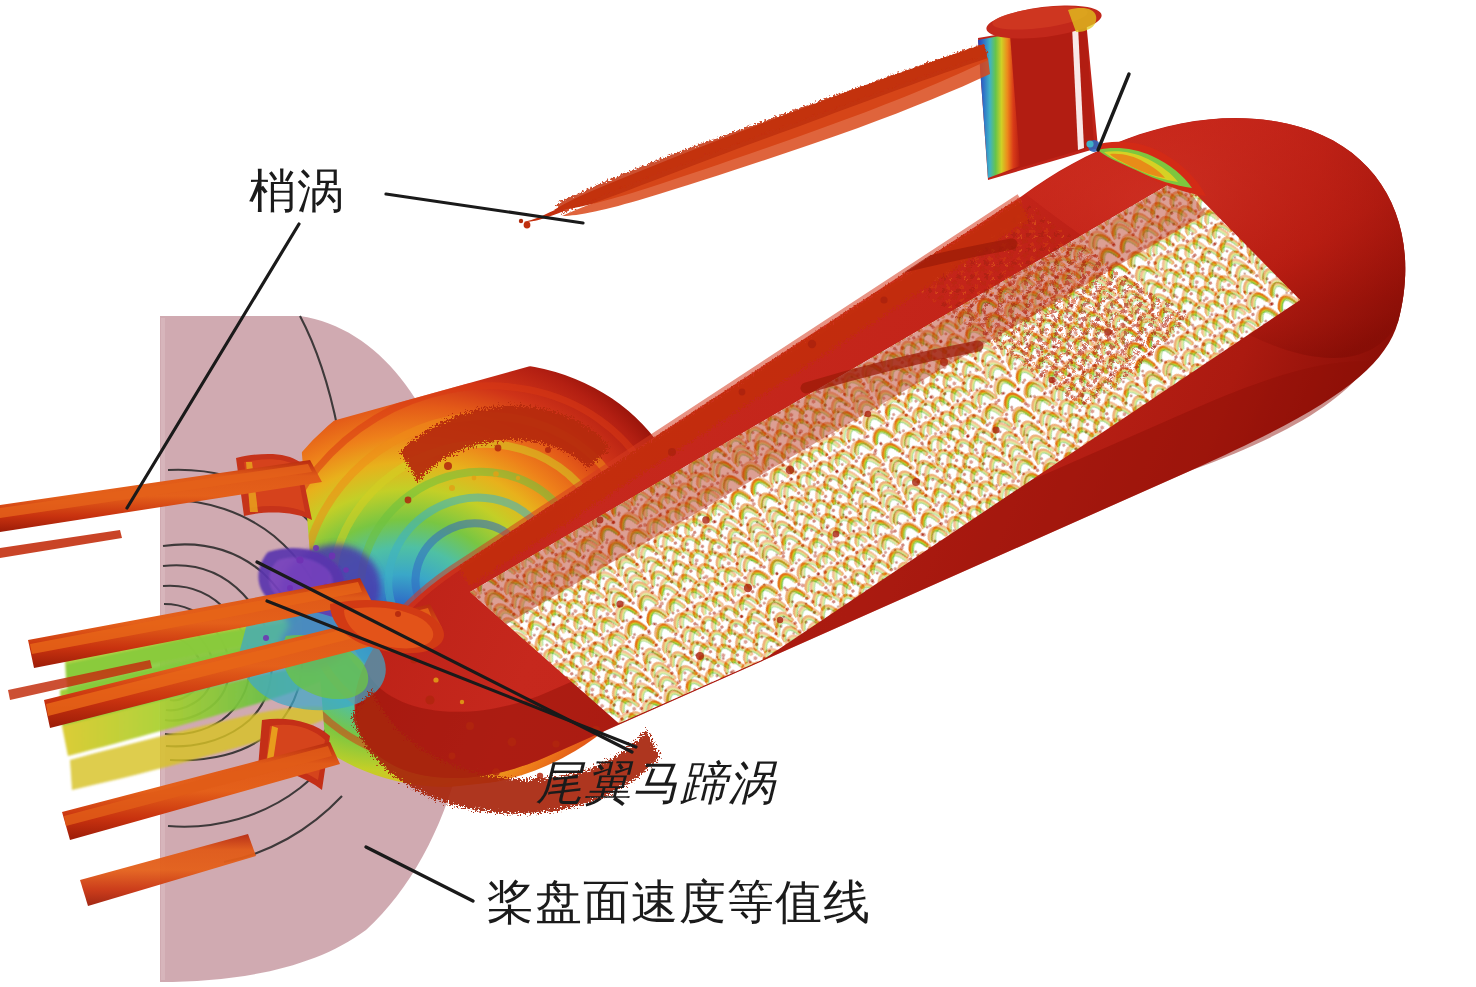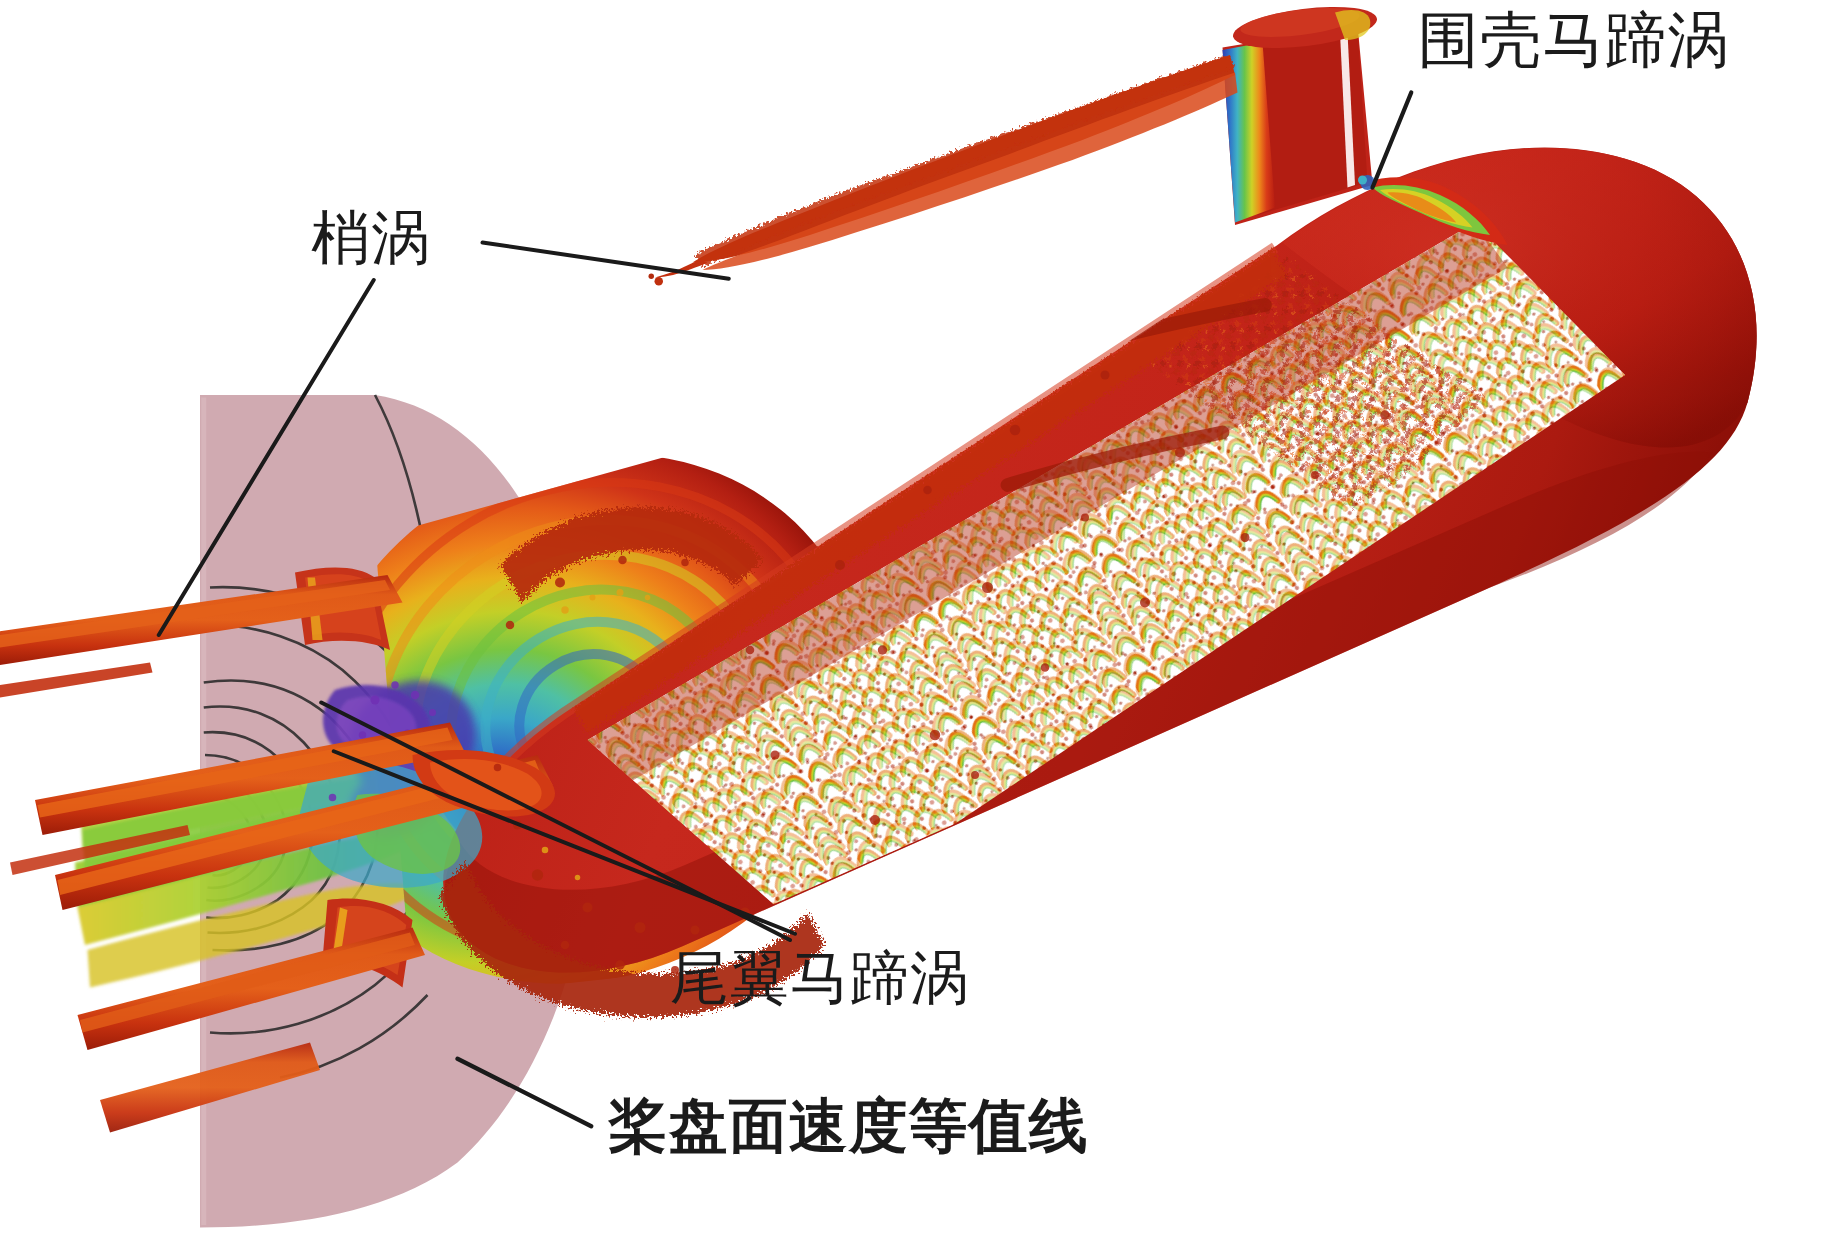--- a/index.html
+++ b/index.html
@@ -15,22 +15,22 @@
     color:#1b1b1b;
     font-family:"Liberation Serif","DejaVu Serif",serif;
     font-weight:400;
     white-space:nowrap;
     letter-spacing:1px;
     line-height:1.0;
     -webkit-font-smoothing:antialiased;
   }
   .lbl-sail{left:1134px;top:8px;font-size:49px;}
   .lbl-tip{left:249px;top:168px;font-size:47px;}
-  .lbl-stern{left:536px;top:760px;font-size:47px;}
-  .lbl-disk{left:487px;top:879px;font-size:47px;font-weight:bold;}
+  .lbl-stern{left:536px;top:760px;font-size:47px;font-style:italic;}
+  .lbl-disk{left:487px;top:879px;font-size:47px;}
 </style>
 </head>
 <body>
 
 <div id="stage">
 
   <svg id="scene" viewBox="0 0 1476 987" preserveAspectRatio="none">
     <defs>
 
       <linearGradient id="gHullMain" x1="0" y1="0" x2="1" y2="0.25">
@@ -499,21 +499,20 @@
     <g stroke="#1a1a1a" fill="none" stroke-linecap="round">
       <line x1="1129" y1="74" x2="1098" y2="150" stroke-width="3.4"></line>
       <line x1="386" y1="194" x2="583" y2="223" stroke-width="3.2"></line>
       <line x1="299" y1="224" x2="127" y2="508" stroke-width="3.2"></line>
       <line x1="632" y1="752" x2="257" y2="562" stroke-width="3.2"></line>
       <line x1="636" y1="747" x2="267" y2="601" stroke-width="3.2"></line>
       <line x1="473" y1="901" x2="366" y2="847" stroke-width="3.4"></line>
     </g>
   </svg>
 
-  <div class="lbl lbl-sail">围壳马蹄涡</div>
 
   <div class="lbl lbl-tip">梢涡</div>
 
   <div class="lbl lbl-stern">尾翼马蹄涡</div>
 
   <div class="lbl lbl-disk">桨盘面速度等值线</div>
 
 </div>
 
 </body></html>

